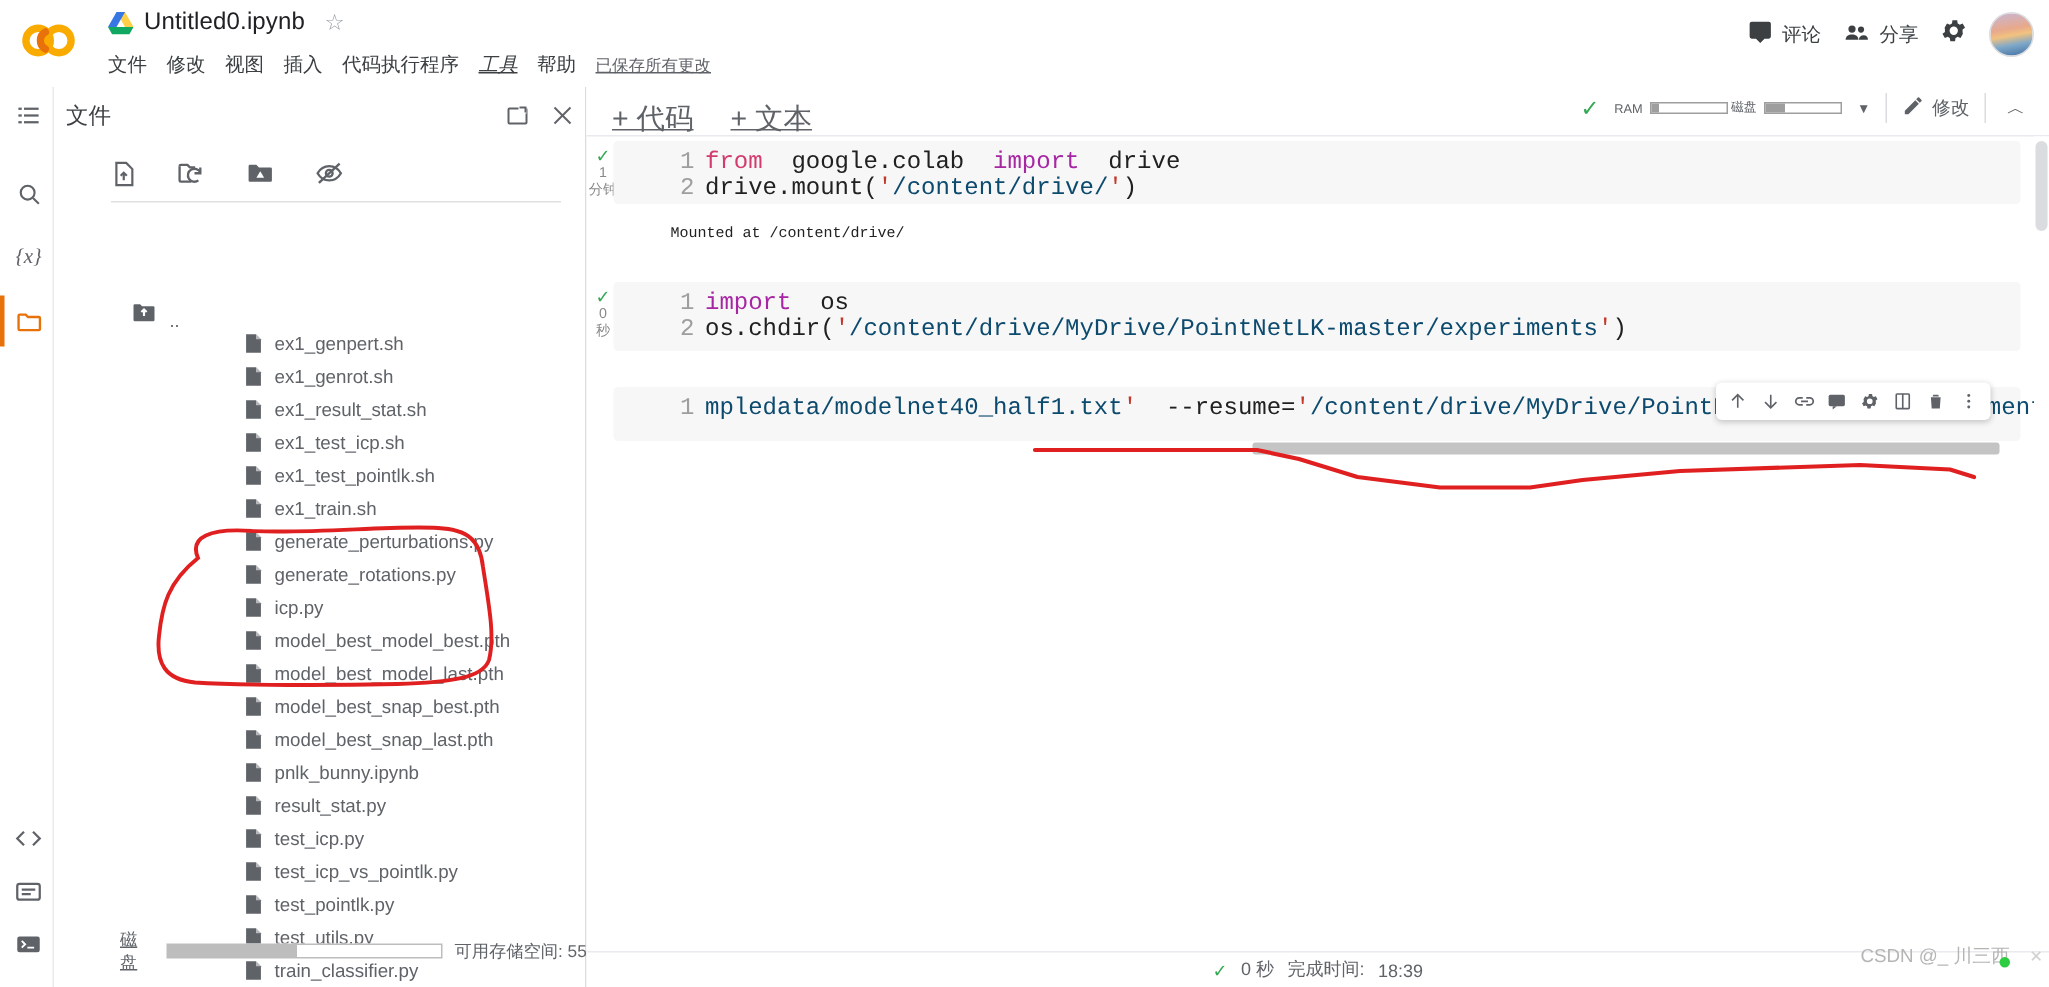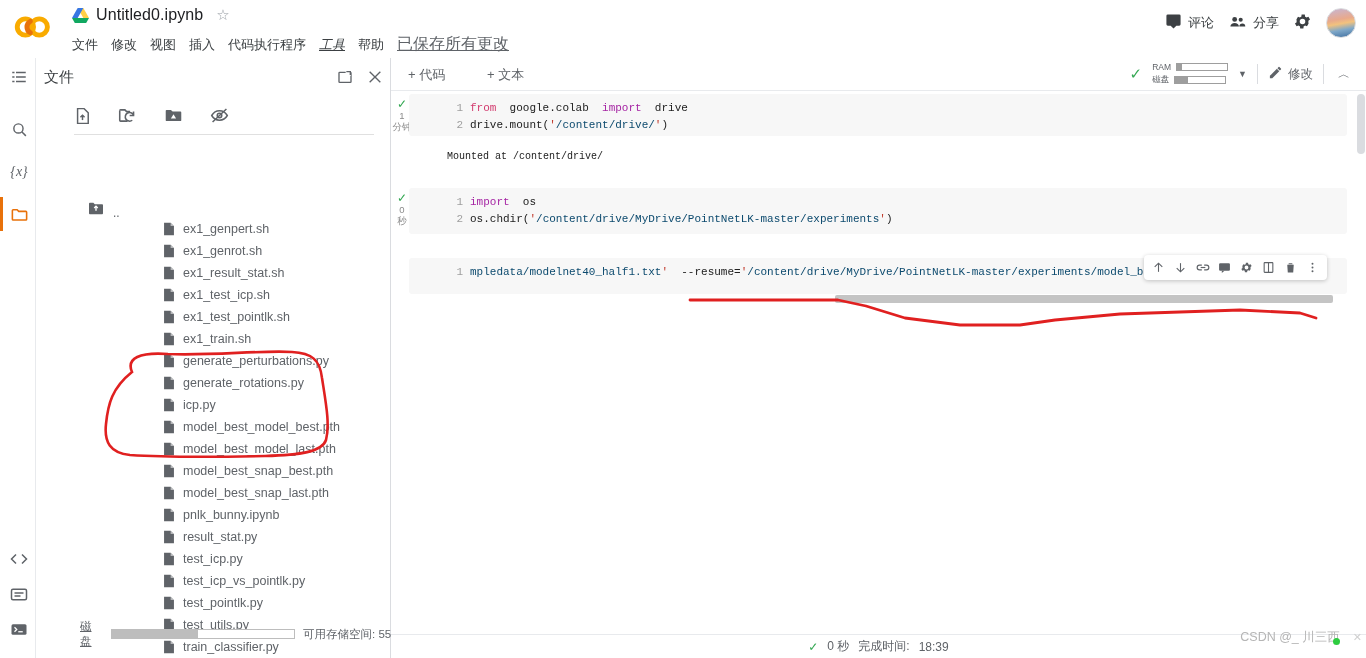--- a/index.html
+++ b/index.html
@@ -13,21 +13,21 @@
 
   
   .topbar { position: absolute; left: 0; top: 0; width: 1366px; height: 58px; background: #fff; }
   .colab-logo { position: absolute; left: 14px; top: 12px; width: 44px; height: 30px; }
   .doc-title-row { position: absolute; left: 72px; top: 6px; display: flex; align-items: center; gap: 7px; }
   .drive-ic { width: 17px; height: 15px; }
   .doc-title { font-size: 16px; color: #202124; letter-spacing: .1px; }
   .star-ic { color: #9aa0a6; font-size: 15px; margin-left: 6px; cursor: pointer; }
   .menubar { position: absolute; left: 72px; top: 34px; display: flex; align-items: center; gap: 13px; }
   .menu-item { font-size: 13px; color: #3c4043; cursor: pointer; white-space: nowrap; }
-  .menu-saved { font-size: 16px; color: #5f6368; text-decoration: underline; cursor: pointer; }
+  .menu-saved { font-size: 11px; color: #5f6368; text-decoration: underline; cursor: pointer; }
   .menu-tools { text-decoration: underline; font-style: italic; }
   .topbar-right { position: absolute; right: 10px; top: 8px; display: flex; align-items: center; gap: 14px; }
   .tb-btn { display: flex; align-items: center; gap: 6px; cursor: pointer; color: #3c4043; font-size: 13px; }
   .avatar { width: 30px; height: 30px; border-radius: 50%;
             background: linear-gradient(170deg,#c7b6d4 0%,#e8a98c 38%,#f2c27e 52%,#7fa8c9 72%,#3f6fa0 100%);
             border: 1px solid #dadce0; }
 
   
   .rail { position: absolute; left: 0; top: 58px; width: 36px; height: 600px; background: #fff; border-right: 1px solid #e8eaed; }
   .rail-ic { position: absolute; left: 8px; width: 22px; height: 22px; display: flex; align-items: center; justify-content: center;
@@ -54,42 +54,42 @@
   .fp-arrow-up { position: absolute; left: 374px; top: 168px; font-size: 8px; color: #8a8a8a; }
   .disk-row { position: absolute; left: 36px; bottom: 14px; width: 355px; height: 20px; display: flex; align-items: center; gap: 8px; padding-left: 8px; }
   .disk-label { font-size: 11.5px; color: #5f6368; text-decoration: underline; }
   .disk-bar { position: relative; width: 186px; height: 10px; border: 1px solid #bdbdbd; background: #fff; }
   .disk-fill { position: absolute; left: 0; top: 0; height: 8px; width: 86px; background: #bdbdbd; }
   .disk-text { font-size: 11.5px; color: #5f6368; white-space: nowrap; }
 
   
   .nb { position: absolute; left: 391px; top: 58px; width: 975px; height: 600px; background: #fff; }
   .nb-toolbar { position: absolute; left: 0; top: 0; width: 975px; height: 33px; border-bottom: 1px solid #e8eaed; background:#fff; }
-  .add-btn { position: absolute; top: 8px; font-size: 13px; color: #5f6368; cursor: pointer; }
+  .add-btn { position: absolute; top: 8px; font-size: 19px; color: #5f6368; cursor: pointer; text-decoration: underline; }
   .add-code { left: 17px; }
   .add-text { left: 72px; margin-left: 24px; }
   .nb-tb-right { position: absolute; right: 12px; top: 4px; display: flex; align-items: center; gap: 10px; }
   .check-ic { color: #34a853; font-size: 15px; }
-  .ram-box { display: flex; flex-direction: column; gap: 2px; font-size: 8.5px; color: #5f6368; }
+  .ram-box { display: flex; flex-direction: row; gap: 2px; font-size: 8.5px; color: #5f6368; }
   .ram-line { display: flex; align-items: center; gap: 5px; }
   .ram-meter { width: 52px; height: 8px; border: 1px solid #9e9e9e; background: #fff; position: relative; }
   .ram-meter i { position: absolute; left: 0; top: 0; height: 6px; display: block; background: #9e9e9e; }
   .caret { font-size: 9px; color: #5f6368; cursor: pointer; }
   .vsep { width: 1px; height: 20px; background: #dadce0; }
   .edit-btn { display: flex; align-items: center; gap: 5px; font-size: 12.5px; color: #5f6368; cursor: pointer; }
   .collapse-btn { font-size: 12px; color: #5f6368; cursor: pointer; padding: 0 4px; }
 
   
   .cells { position: absolute; left: 0; top: 33px; width: 975px; height: 545px; }
   .exec-gutter { position: absolute; left: 0; width: 22px; text-align: center; font-size: 10px; color: #34a853; line-height: 11px; }
   .exec-check { color: #34a853; font-size: 12px; }
   .exec-sub { color: #8a8a8a; font-size: 9.5px; }
   .cell-label { position: absolute; font-size: 11.5px; color: #5f6368; font-family: "Liberation Mono", monospace; }
   .code-box { position: absolute; background: #f7f7f7; border-radius: 3px; }
-  .code-line { font-family: "Liberation Mono", monospace; font-size: 11px; color: #212121; white-space: pre; line-height: 17px; }
+  .code-line { font-family: "Liberation Mono", monospace; font-size: 16px; color: #212121; white-space: pre; line-height: 17px; }
   .ln { color: #9e9e9e; display: inline-block; width: 12px; text-align: right; margin-right: 7px; }
   .kw { color: #a626a4; }
   .kw2 { color: #d23b6e; }
   .str { color: #c0392b; }
   .pathlink { color: #0c4a6e; }
   .out-text { position: absolute; font-family: "Liberation Mono", monospace; font-size: 10px; color: #212121; }
   .run-btn { position: absolute; width: 26px; height: 26px; border-radius: 50%; background: #5f6368; color: #fff;
              display: flex; align-items: center; justify-content: center; cursor: pointer; }
   .run-btn svg { margin-left: 2px; }
   .cell-toolbar { position: absolute; background: #fff; border-radius: 4px; box-shadow: 0 1px 4px rgba(0,0,0,.22);

